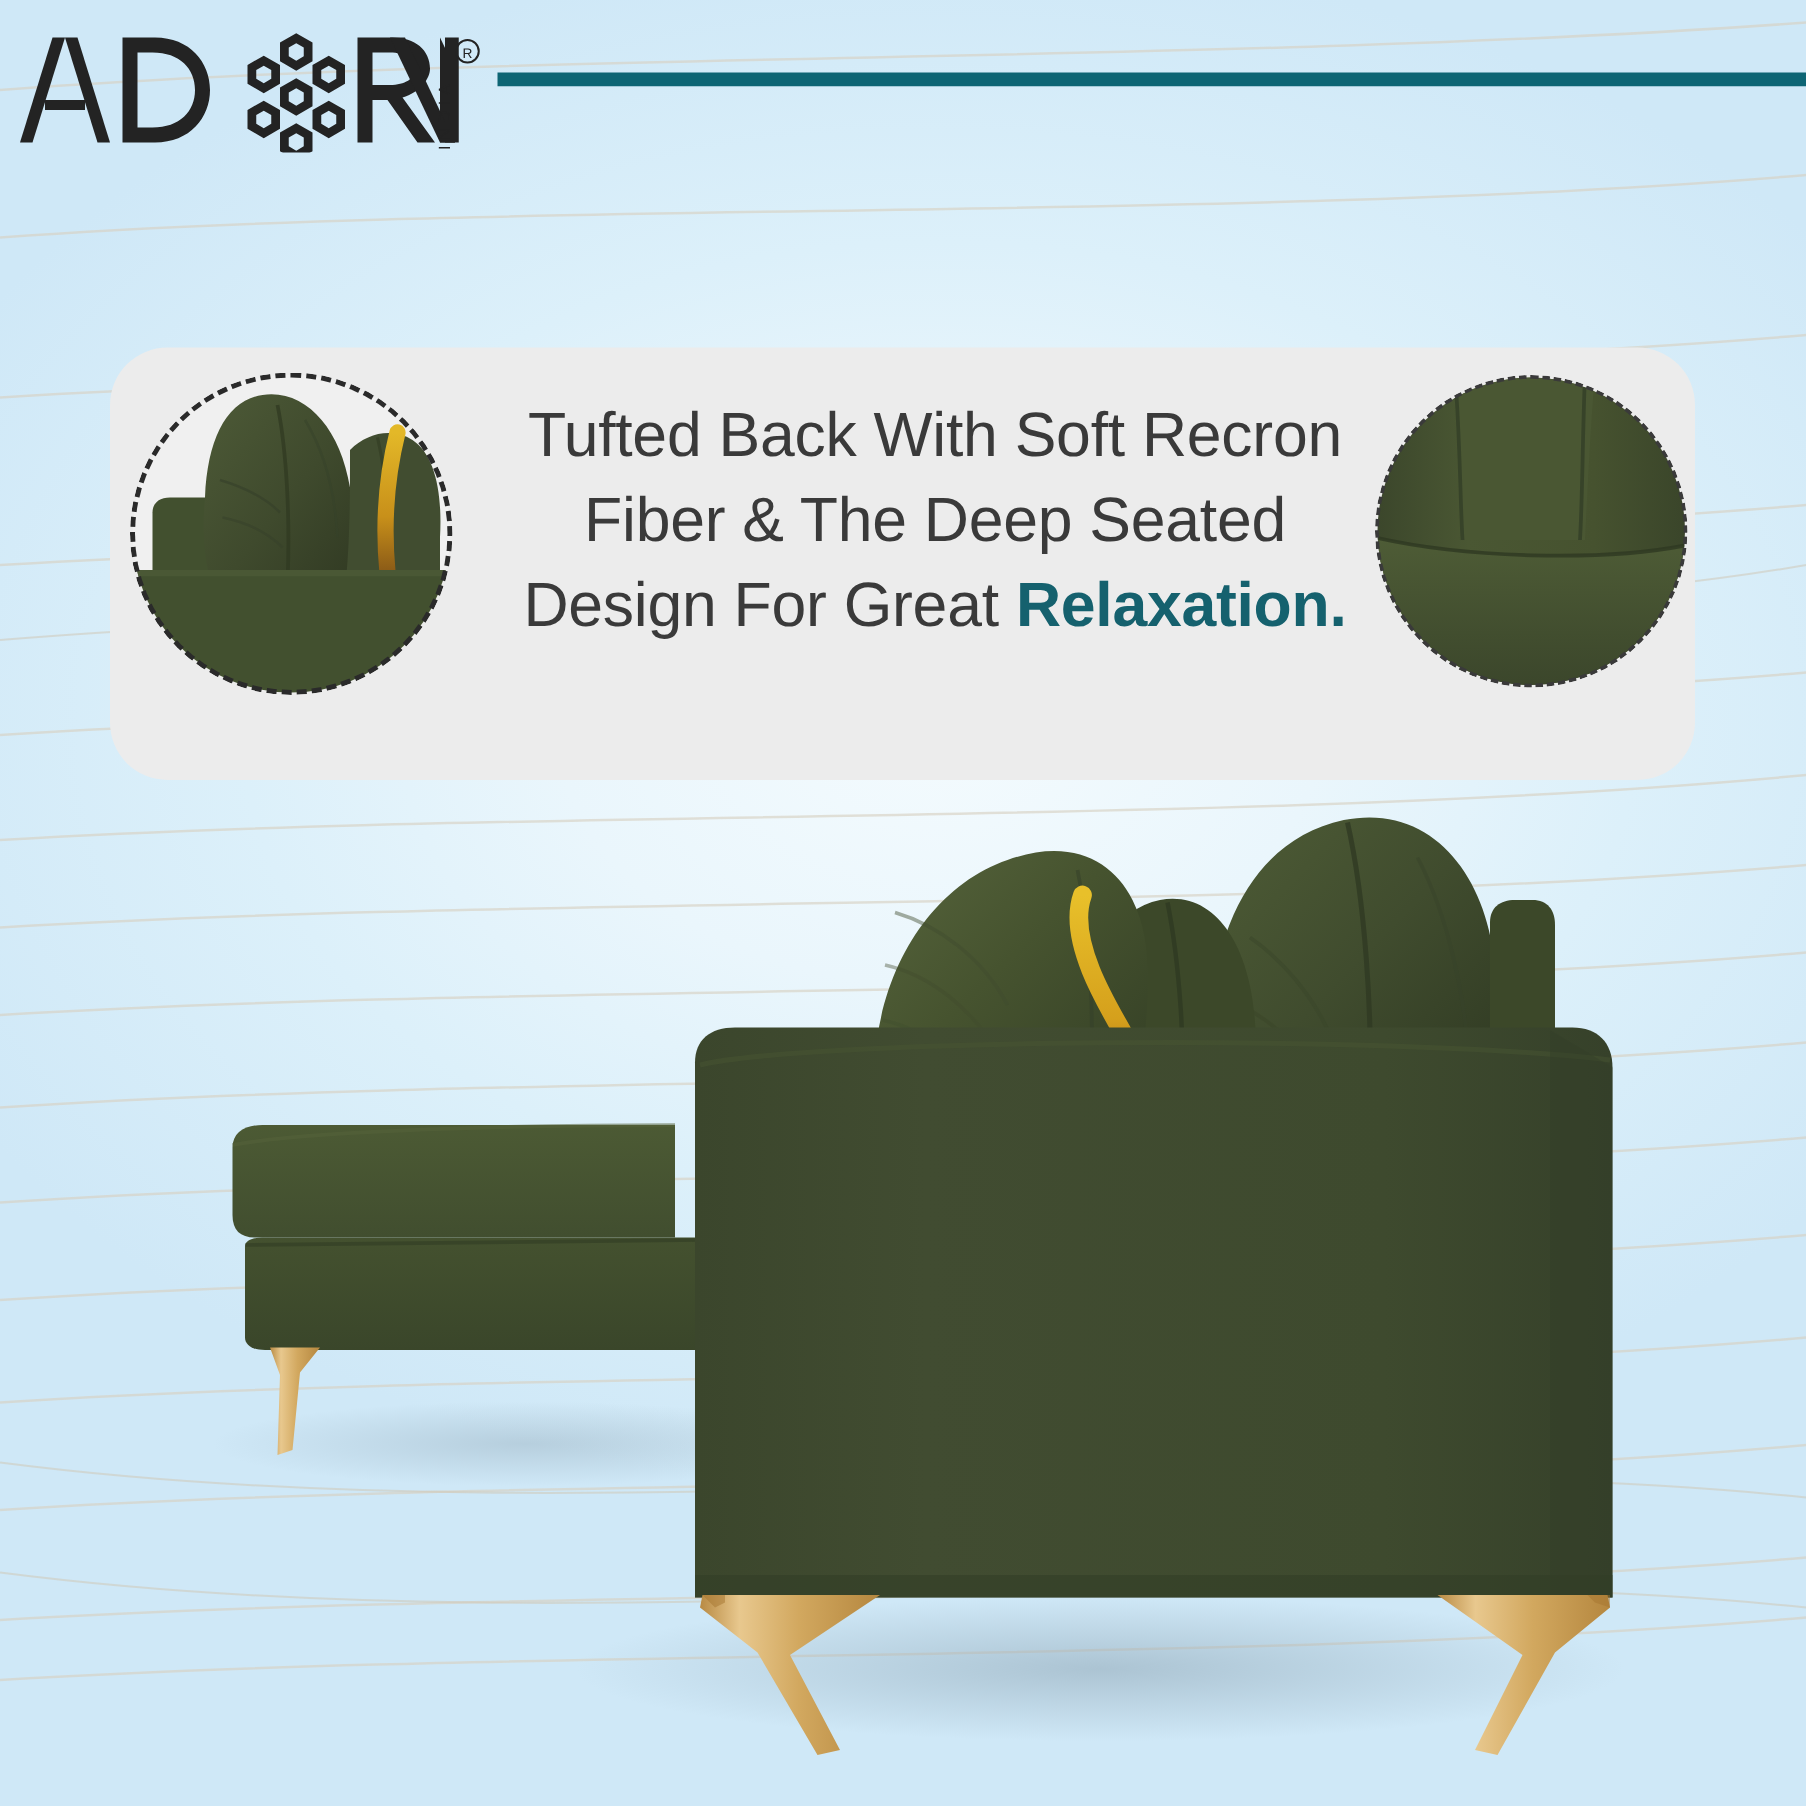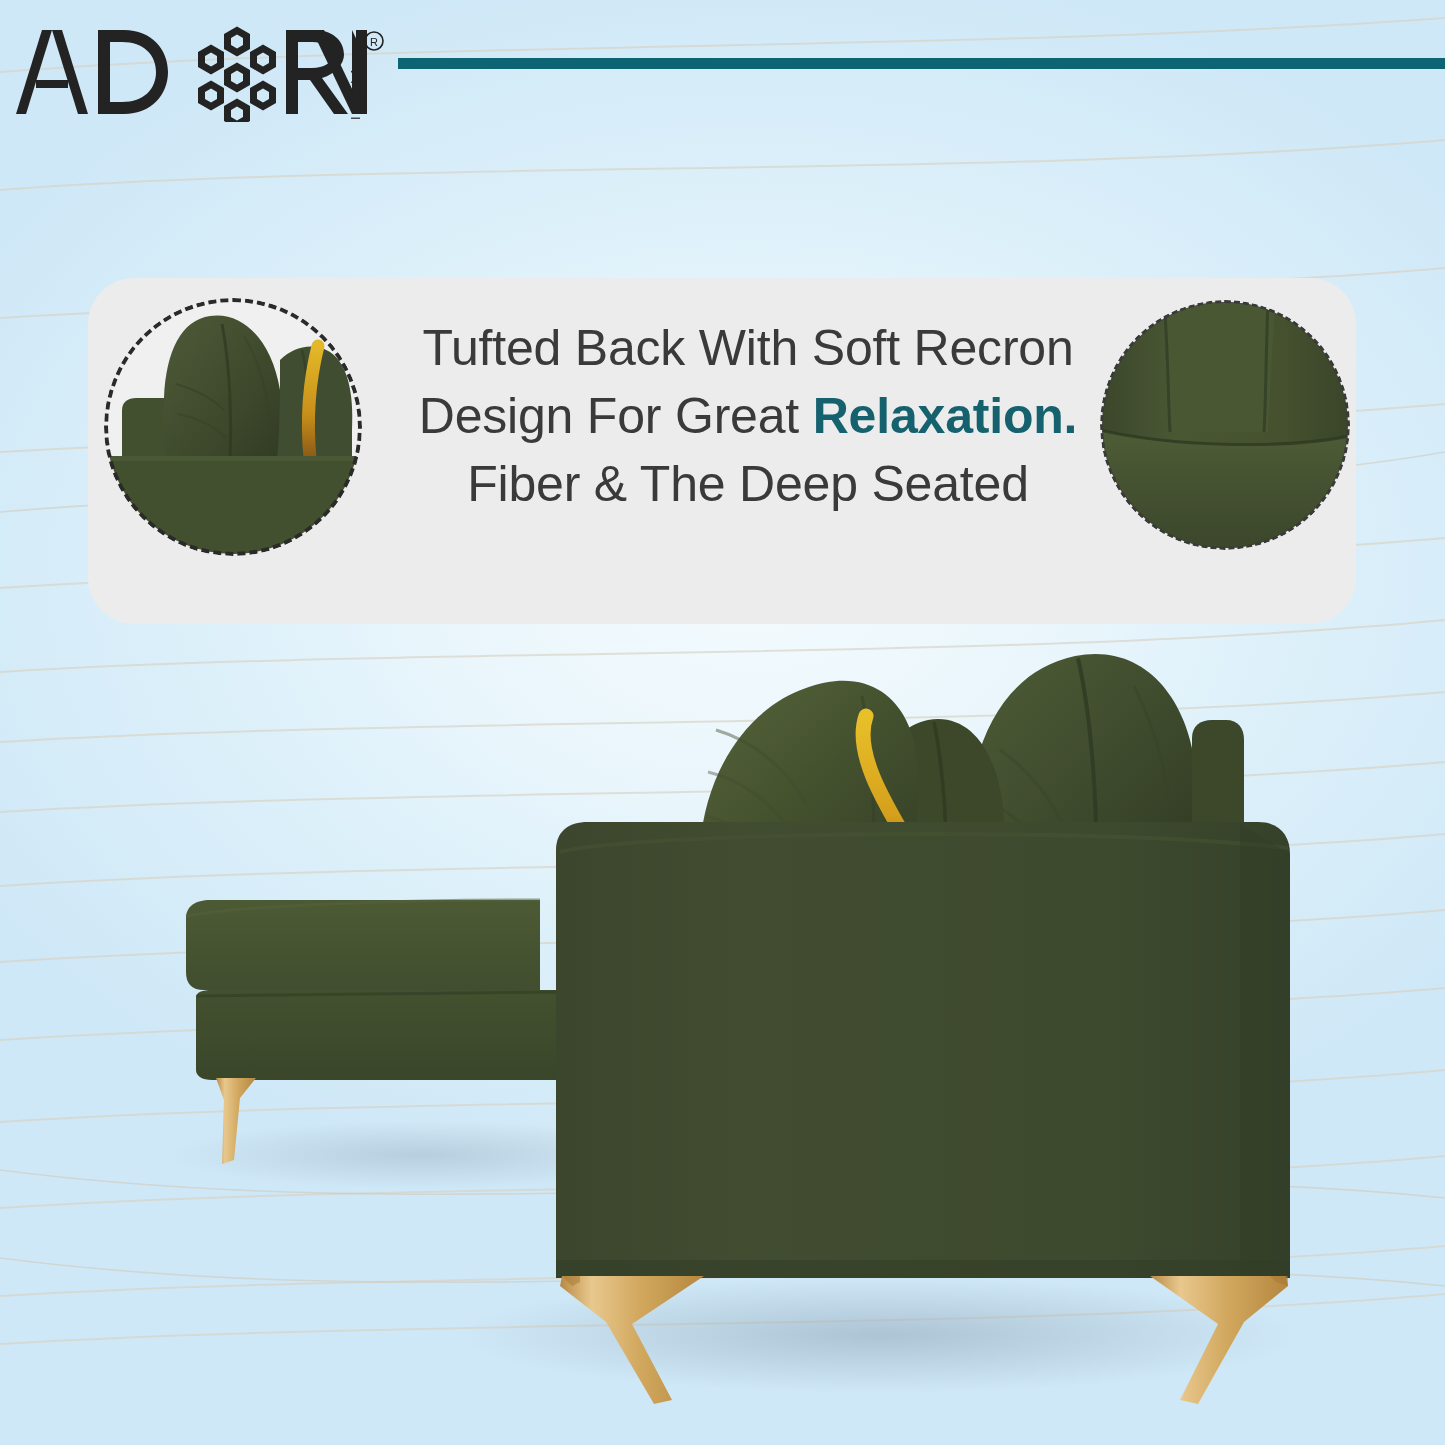--- a/index.html
+++ b/index.html
@@ -197,24 +197,24 @@
 
           <rect x="0" y="158" width="258" height="110" fill="#42502f"></rect>
           <rect x="0" y="158" width="258" height="5" fill="#4c5a37" opacity="0.8"></rect>
         </g>
       </svg>
       <div class="thumb-dash"></div>
     </div>
 
     <div id="banner-text">
       <div>Tufted Back With Soft Recron</div>
+      <div>Fiber &amp; The Deep Seated</div>
       <div>
         <span>Design For Great </span><span class="accent">Relaxation</span><span class="accent">.</span>
       </div>
-      <div>Fiber &amp; The Deep Seated</div>
     </div>
 
     <div class="thumb" id="thumb-right">
       <svg width="250" height="250" viewBox="0 0 250 250">
         <defs>
           <clipPath id="clipR">
               <circle cx="125" cy="125" r="123"></circle>
             </clipPath>
           <linearGradient id="backR" x1="0" y1="0" x2="1" y2="0">
             <stop offset="0%" stop-color="#3b462b"></stop>

